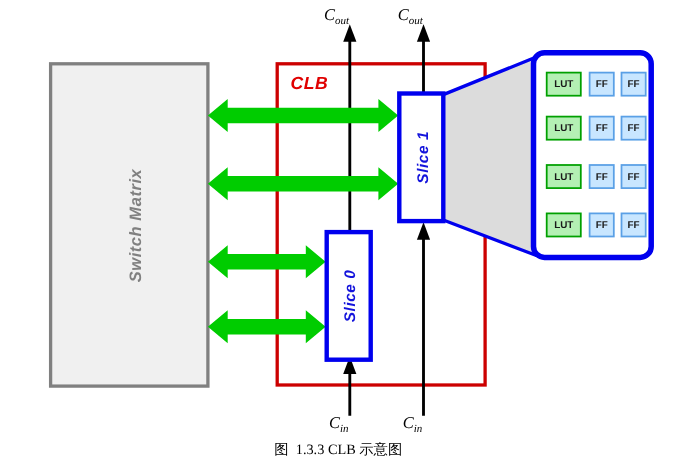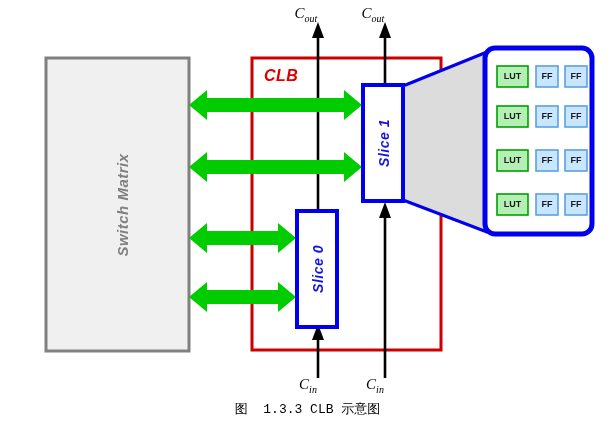--- a/index.html
+++ b/index.html
@@ -73,21 +73,21 @@
     font-style: italic;
     fill: #000000;
   }
   
   #caption {
     position: absolute;
     left: 0;
     top: 400px;
     width: 615px;
     text-align: center;
-    font-family: Liberation Mono, monospace;
+    font-family: Liberation Serif, serif;
     font-size: 13px;
     color: #000000;
     white-space: pre;
   }
 </style>
 </head>
 <body>
 
 <div id="page">
 

